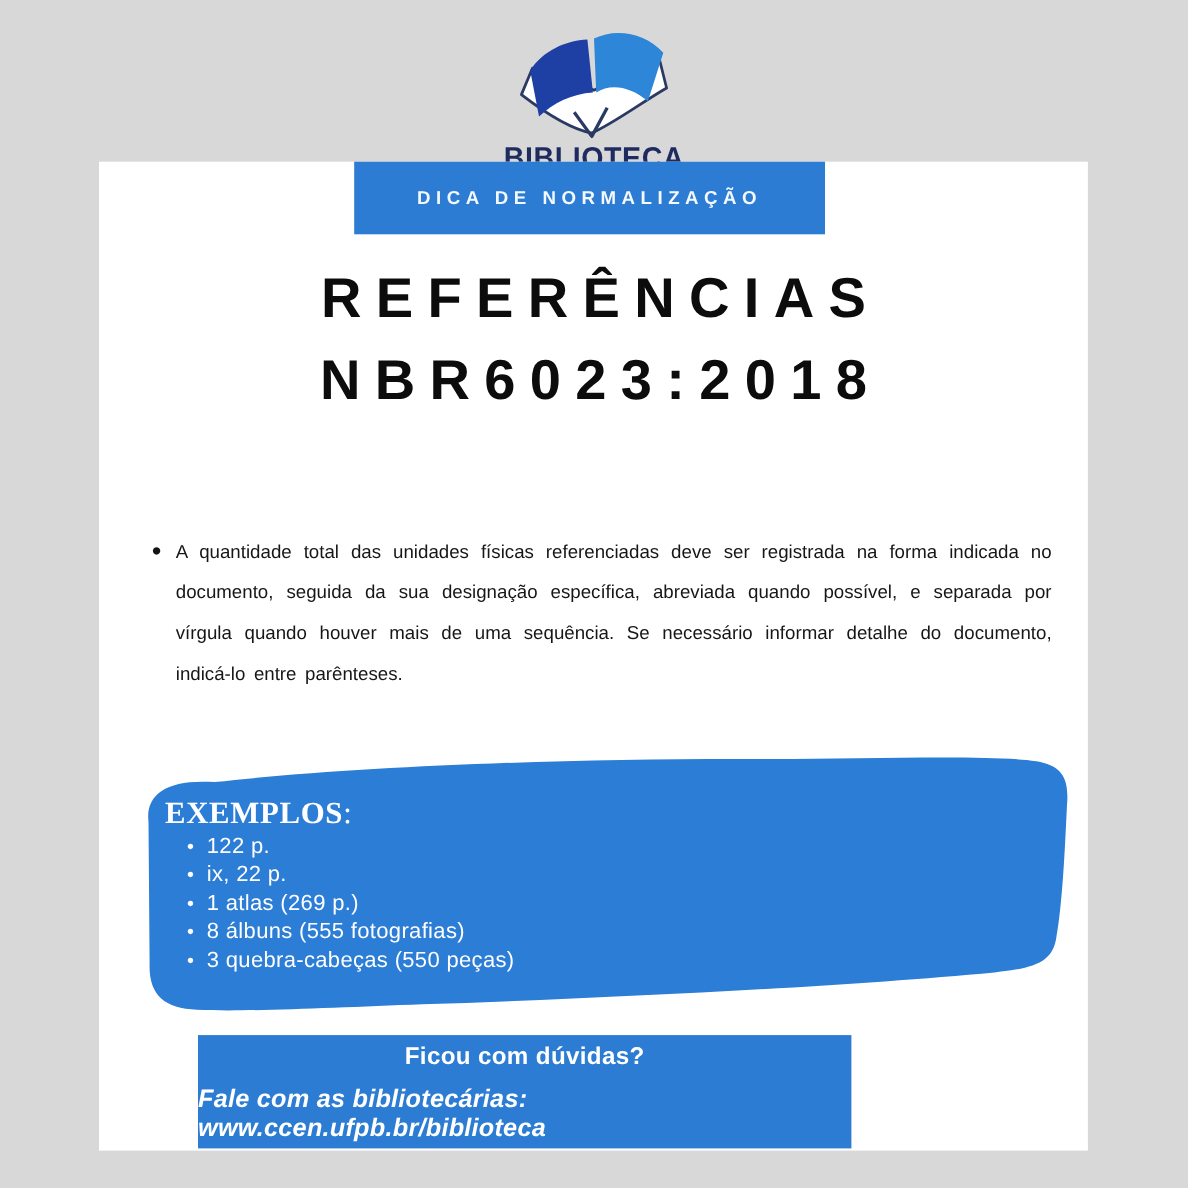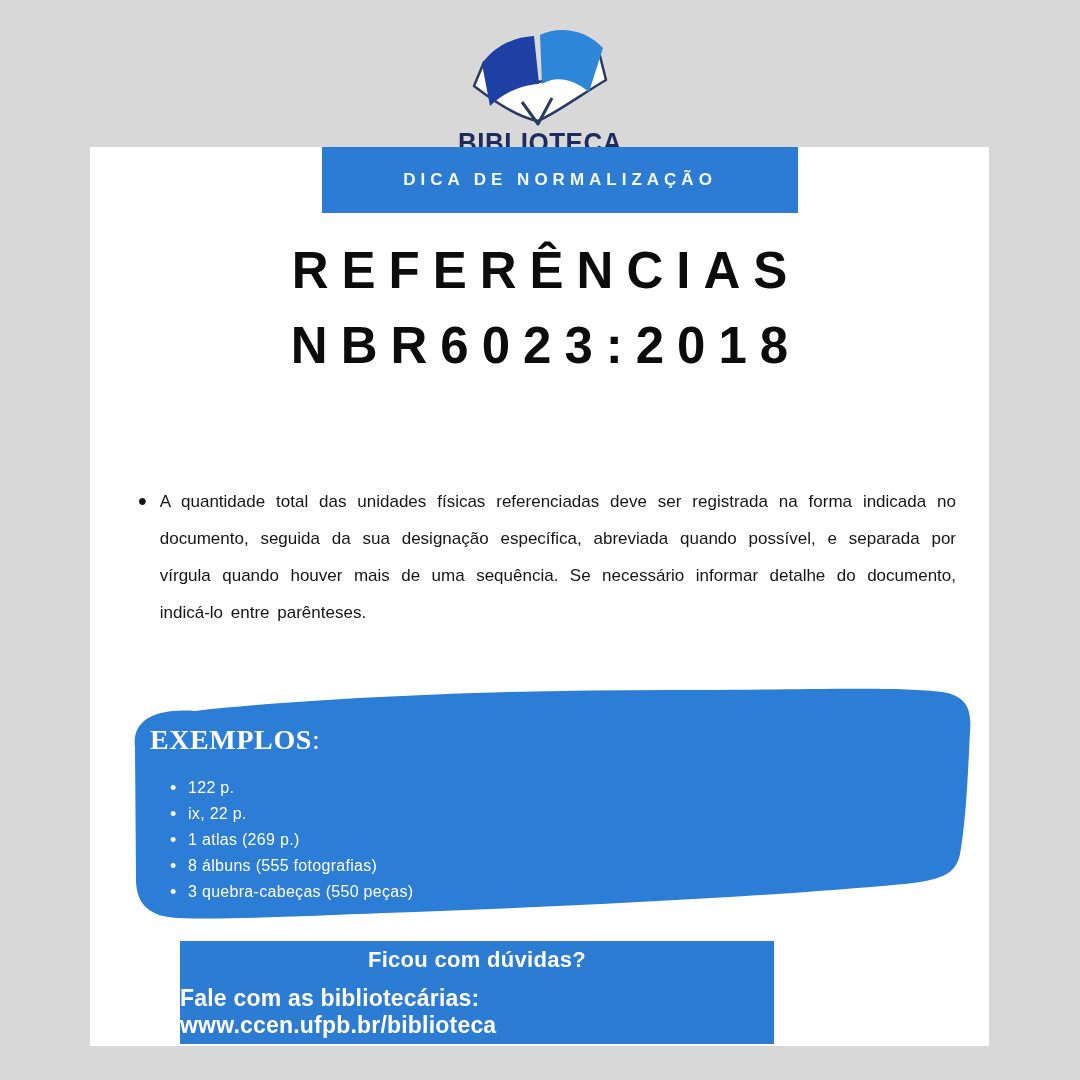--- a/index.html
+++ b/index.html
@@ -45,21 +45,21 @@
     position: absolute;
     left: 90px; top: 147px;
     width: 899px; height: 899px;
     background: #ffffff;
   }
 
   
   .tag-banner {
     position: absolute;
     left: 232px; top: 0;
-    width: 476px; height: 66px;
+    width: 428px; height: 66px;
     background: #2b7cd2;
     display: flex;
     align-items: center;
     justify-content: center;
   }
   .tag-banner span {
     color: #f4f9ff;
     font-size: 17px;
     font-weight: 700;
     letter-spacing: 5px;
@@ -126,24 +126,24 @@
     color: #ffffff;
   }
   .examples-heading {
     font-size: 28px;
     font-weight: 800;
     letter-spacing: 0.6px;
     font-family: Liberation Serif, serif;
   }
   .examples-heading .colon { font-weight: 400; }
   .examples-list {
-    margin-top: 19px;
+    margin-top: 0;
     list-style: none;
     padding-left: 20px;
-    font-size: 16px;
+    font-size: 20px;
     line-height: 26px;
     letter-spacing: 0.3px;
   }
   .examples-list li { position: relative; padding-left: 18px; }
   .examples-list li::before {
     content: "•";
     position: absolute;
     left: 0; top: 0;
     font-size: 18px;
   }
@@ -156,21 +156,21 @@
     background: #2b7cd2;
     display: flex;
     flex-direction: column;
     align-items: center;
     justify-content: center;
     gap: 12px;
     color: #ffffff;
     font-weight: 800;
   }
   .footer-line1 { font-size: 22px; letter-spacing: 0.3px; }
-  .footer-line2 { font-size: 23px; letter-spacing: 0.2px; }
+  .footer-line2 { font-size: 23px; letter-spacing: 0.2px; font-style: italic; }
 </style>
 </head>
 <body>
 
 <div class="page">
 
   <div class="logo-wrap">
     <svg class="logo-book" width="160" height="112" viewBox="0 0 160 112" aria-hidden="true">
       <path d="M14 62 C40 82 62 94 78 97 C98 88 122 70 146 56 L138 24 C115 44 95 50 80 58 C65 50 45 44 24 38 Z" fill="#ffffff" stroke="#2a3a63" stroke-width="2.5" stroke-linejoin="round"></path>
       <path d="M22 40 C34 22 54 13 74 12 L79 60 C60 61 42 70 30 82 Z" fill="#1e3fa4"></path>

